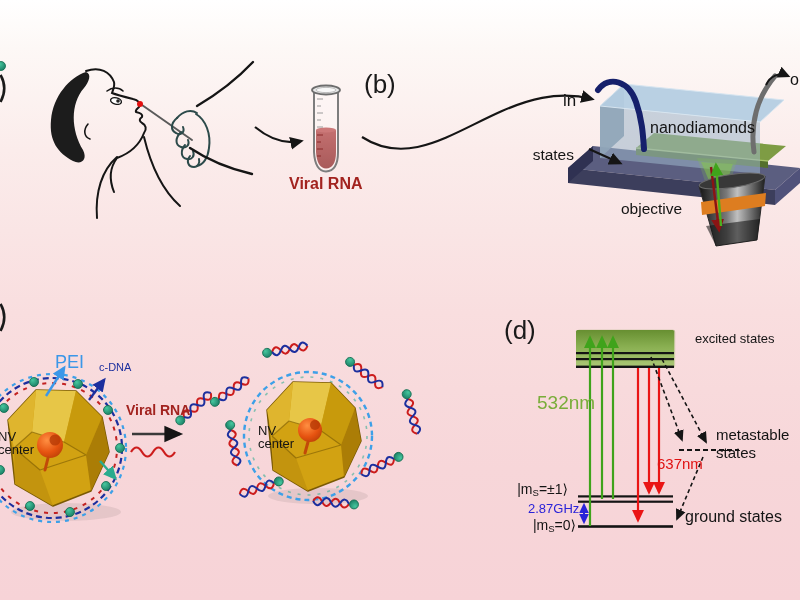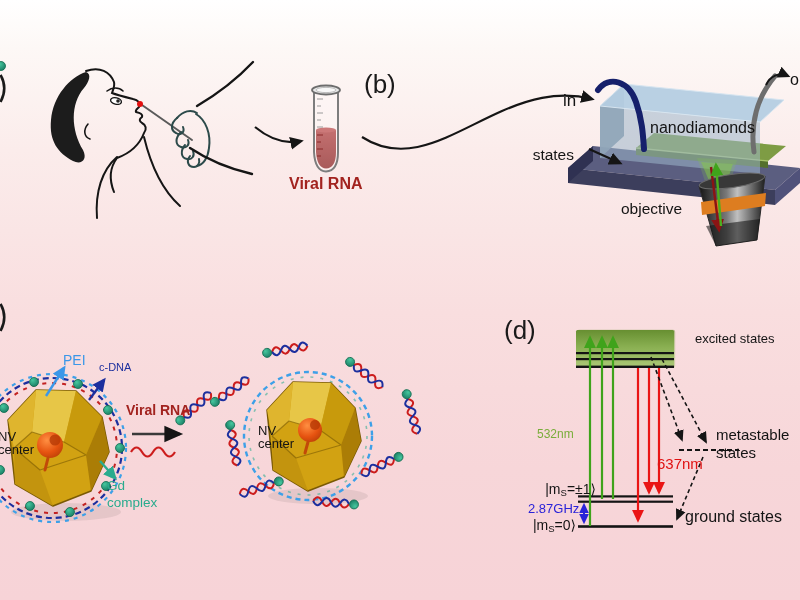--- a/index.html
+++ b/index.html
@@ -285,46 +285,42 @@
 
 <div class="lbl panel-letter" style="left:364px;top:70px;">(b)</div>
 <div class="lbl" style="left:563px;top:91px;font-size:17px;">in</div>
 <div class="lbl" style="left:790px;top:71px;font-size:16px;">o</div>
 <div class="lbl" style="left:650px;top:119px;font-size:16px;">nanodiamonds</div>
 <div class="lbl rt" style="left:480px;top:144px;width:106px;font-size:15.5px;line-height:21px;">
   <div style="padding-right:12px;">states</div>
 </div>
 <div class="lbl" style="left:621px;top:190px;font-size:15.5px;margin-top:10px;">objective</div>
 
-<div class="lbl ctr" style="left:55px;top:352px;width:34px;font-size:14px;color:#3b97e8;margin-left:8px;">PEI</div>
+<div class="lbl ctr" style="left:55px;top:352px;width:34px;font-size:18px;color:#3b97e8;">PEI</div>
 <div class="lbl" style="left:99px;top:361px;font-size:11px;color:#1c2f9e;">c-DNA</div>
 <div class="lbl ctr" style="left:-2px;top:430px;width:40px;font-size:13px;line-height:13px;">
   <div>NV</div>
   <div>center</div>
 </div>
-<div class="lbl ctr" style="left:107px;top:477px;width:60px;font-size:13.5px;line-height:17px;color:#2aab8e;">
-  <div>Gd</div>
-  <div>complex</div>
-</div>
 <div class="lbl ctr" style="left:126px;top:402px;width:62px;font-size:14px;font-weight:bold;color:#a2231f;">Viral RNA</div>
 <div class="lbl ctr" style="left:258px;top:424px;width:52px;font-size:13px;line-height:13px;">
   <div>NV</div>
   <div>center</div>
 </div>
 
 <div class="lbl panel-letter" style="left:504px;top:316px;">(d)</div>
 <div class="lbl" style="left:679px;top:332px;font-size:13px;margin-left:16px;">excited states</div>
-<div class="lbl" style="left:537px;top:428px;font-size:12px;color:#79ad3a;">532nm</div>
+<div class="lbl" style="left:537px;top:392px;font-size:19px;color:#79ad3a;">532nm</div>
 <div class="lbl" style="left:657px;top:455px;font-size:15px;color:#e01212;">637nm</div>
 <div class="lbl ctr" style="left:716px;top:426px;width:82px;font-size:15px;line-height:18px;">
   <div>metastable</div>
   <div>states</div>
 </div>
 <div class="lbl" style="left:685px;top:508px;font-size:16px;">ground states</div>
-<div class="lbl rt" style="left:532px;top:481px;width:64px;font-size:14px;">
+<div class="lbl rt" style="left:504px;top:481px;width:64px;font-size:14px;">
   <span>|m</span><sub class="ms">S</sub><span>=±1⟩</span>
 </div>
 <div class="lbl" style="left:528px;top:502px;font-size:13px;color:#2a23d8;">2.87GHz</div>
 <div class="lbl rt" style="left:512px;top:517px;width:64px;font-size:14px;">
   <span>|m</span><sub class="ms">S</sub><span>=0⟩</span>
 </div>
 
 </div>
 
 </body></html>

